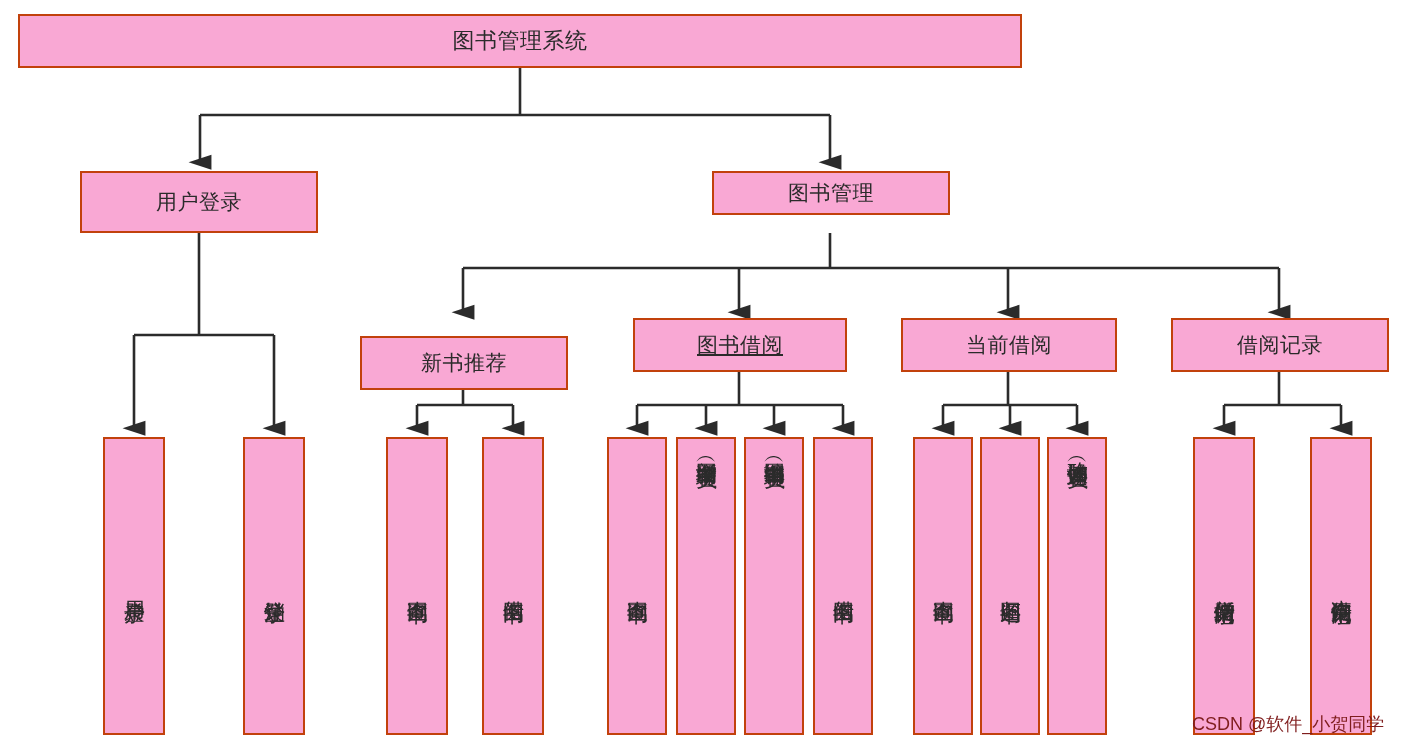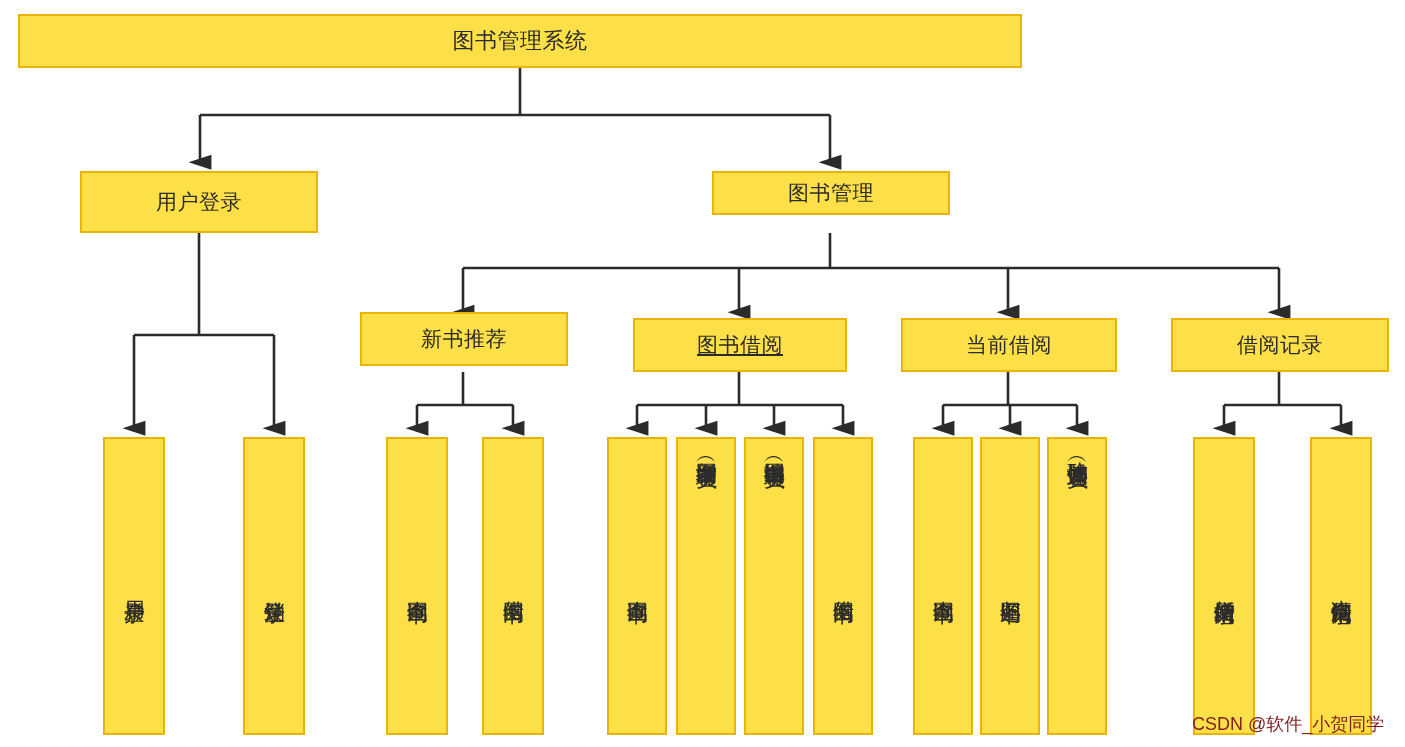--- a/index.html
+++ b/index.html
@@ -20,22 +20,22 @@
   #edges {
     position: absolute;
     left: 0;
     top: 0;
     width: 1405px;
     height: 747px;
   }
   .node {
     position: absolute;
     box-sizing: border-box;
-    border: 2px solid #eab308;
-    background: #fde047;
+    border: 2px solid #c2410c;
+    background: #f9a8d4;
     display: flex;
     align-items: center;
     justify-content: center;
     color: #2b2b2b;
   }
   .node-h {
     font-size: 21px;
     letter-spacing: 0.5px;
     white-space: nowrap;
   }
@@ -134,21 +134,21 @@
     <span>图书管理系统</span>
   </div>
 
   <div class="node node-h" style="left:80px; top:171px; width:238px; height:62px;">
     <span>用户登录</span>
   </div>
   <div class="node node-h" style="left:712px; top:171px; width:238px; height:44px;">
     <span>图书管理</span>
   </div>
 
-  <div class="node node-h" style="left:360px; top:312px; width:208px; height:54px;">
+  <div class="node node-h" style="left:360px; top:336px; width:208px; height:54px;">
     <span>新书推荐</span>
   </div>
   <div class="node node-h" style="left:633px; top:318px; width:214px; height:54px;text-decoration:underline;">
     <span>图书借阅</span>
   </div>
   <div class="node node-h" style="left:901px; top:318px; width:216px; height:54px;">
     <span>当前借阅</span>
   </div>
   <div class="node node-h" style="left:1171px; top:318px; width:218px; height:54px;text-align:center;">
     <span>借阅记录</span>

